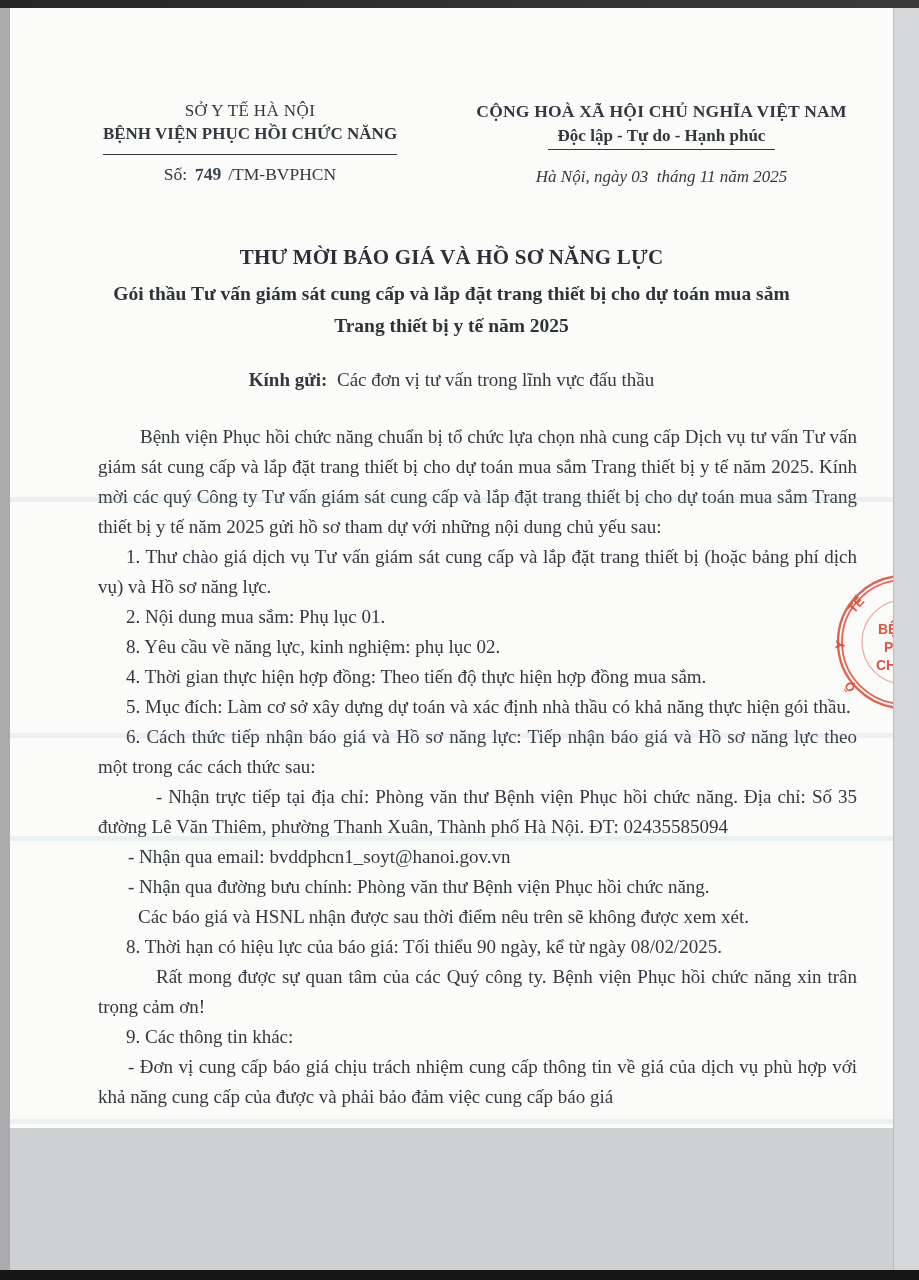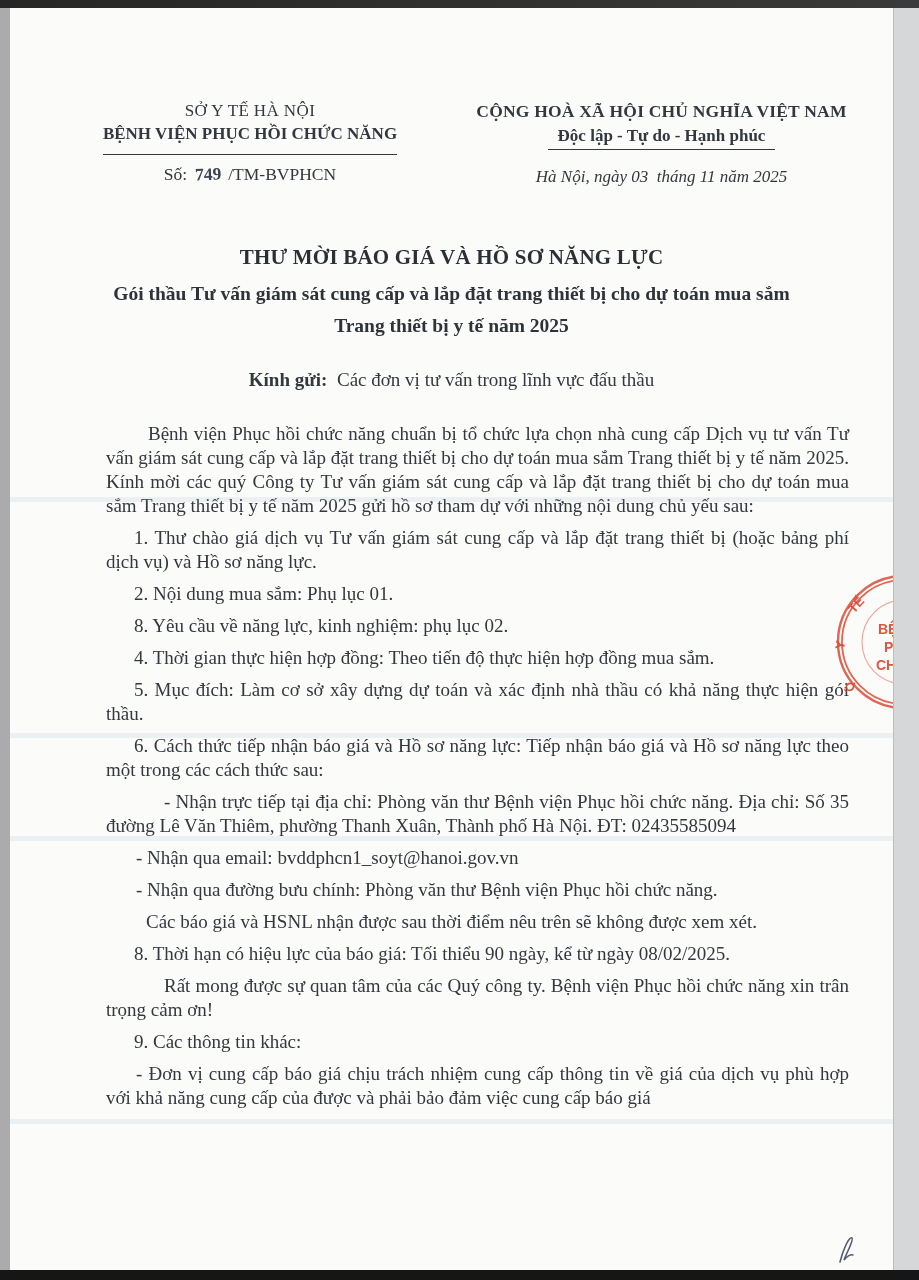--- a/index.html
+++ b/index.html
@@ -12,21 +12,21 @@
     position:relative;width:919px;height:1280px;overflow:hidden;
     background:#cfd0d2;
   }
   .edge{position:absolute;}
   .edge-top{left:0;top:0;width:919px;height:8px;background:linear-gradient(90deg,#262626,#3a3a3a);}
   .edge-bottom{left:0;top:1270px;width:919px;height:10px;background:#161616;}
   .edge-left{left:0;top:8px;width:10px;height:1262px;background:#ababad;}
   .edge-right{left:893px;top:8px;width:26px;height:1262px;background:#d6d7d9;border-left:1px solid #bcbdbf;}
 
   .page{
-    position:absolute;left:10px;top:8px;width:883px;height:1262px;
+    position:absolute;left:10px;top:8px;width:883px;height:1120px;
     background:#fbfbfa;overflow:hidden;color:#33383e;
   }
   
   .scanline{position:absolute;left:0;width:883px;height:5px;background:rgba(140,175,205,0.14);}
   .sl1{top:489px;} .sl2{top:725px;} .sl3{top:828px;} .sl4{top:1111px;}
 
   .header{display:flex;margin-top:93px;}
   .h-left{margin-left:60px;width:360px;text-align:center;}
   .h-right{flex:1;text-align:center;}
   .dept{font-size:17px;letter-spacing:.4px;}
@@ -40,21 +40,21 @@
   .dateline{margin-top:17px;font-style:italic;font-size:17px;white-space:pre;}
 
   .title{margin-top:58px;text-align:center;font-weight:bold;font-size:21px;letter-spacing:.2px;color:#2b3036;}
   .subtitle{text-align:center;font-weight:bold;font-size:19.5px;line-height:32px;margin-top:8px;color:#2e3339;}
 
   .salutation{margin-top:27px;text-align:center;font-size:19px;}
   .salutation .lbl{font-weight:bold;}
   .salutation .txt{margin-left:5px;text-align:right;}
 
   .body{margin-top:31px;padding:0 36px 0 88px;}
-  .para{margin:8px;font-size:19px;line-height:24px;text-align:justify;}
+  .para{margin:0;font-size:19px;line-height:30px;text-align:justify;}
   .first{text-indent:42px;}
   .item{text-indent:28px;}
   .dash{text-indent:30px;}
   .dash-deep{text-indent:58px;}
   .note{text-indent:40px;}
   .closing{text-indent:58px;}
 
   .stamp{position:absolute;left:810px;top:560px;width:170px;height:160px;}
   .stamp text{font-family:"Liberation Sans","DejaVu Sans",sans-serif;font-weight:bold;}
   .pen-mark{position:absolute;left:823px;top:1222px;width:30px;height:38px;}

